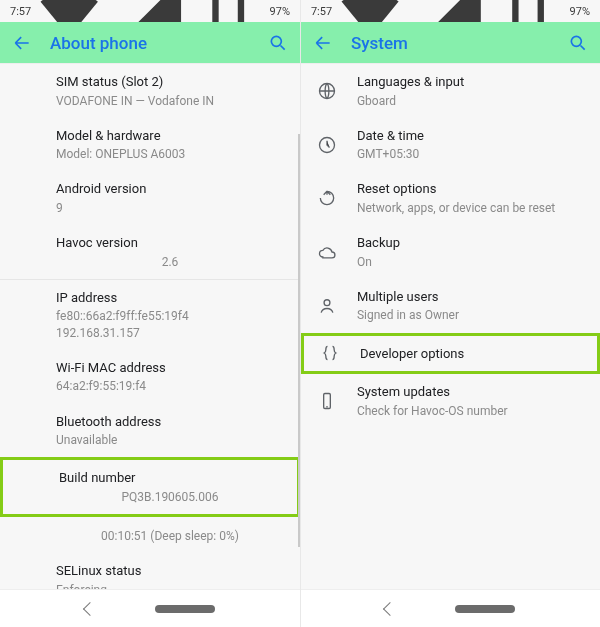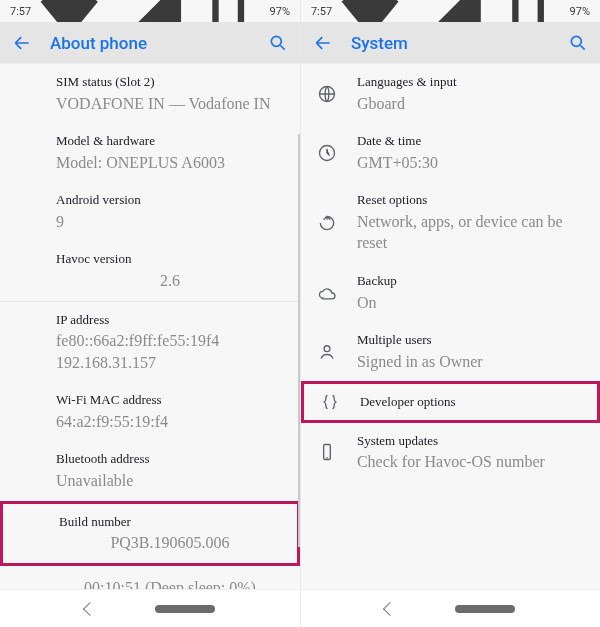--- a/index.html
+++ b/index.html
@@ -30,21 +30,21 @@
     background: #f7f7f7;
   }
   .statusbar .right { display: flex; align-items: center; gap: 3px; font-size: 11px; }
   .appbar {
     height: 42px;
     display: flex;
     align-items: center;
     padding: 0 12px;
     gap: 18px;
     border-bottom: 1px solid #eee;
-    background: #e5e5e5;
+    background: #86efac;
   }
   .appbar .title {
     flex: 1;
     font-size: 17px;
     font-weight: 500;
     color: #1a73e8;
   }
   .appbar .back, .appbar .search {
     color: #1a73e8;
     display: flex; align-items: center; justify-content: center;
@@ -52,49 +52,48 @@
   }
   .content {
     flex: 1;
     overflow: hidden;
     position: relative;
   }
   .list { padding: 0; }
   .row {
     padding: 9px 16px 9px 56px;
     position: relative;
-    font-family: Liberation Serif, serif;
   }
   .row .primary {
     font-size: 13px;
     color: #202124;
     line-height: 1.35;
   }
   .row .secondary {
-    font-size: 16px;
+    font-size: 12px;
     color: #8a8a8a;
     line-height: 1.35;
     margin-top: 2px;
   }
   .row .icon {
     position: absolute;
     left: 16px;
     top: 50%;
     transform: translateY(-50%);
     width: 20px; height: 20px;
     color: #5f6368;
     display:flex; align-items:center; justify-content:center;
   }
   .divider {
     height: 1px;
     background: #e6e6e6;
     margin: 0;
   }
   .highlight {
-    border: 3px solid #be185d;
+    border: 3px solid #84cc16;
   }
   .scroll-indicator {
     position: absolute;
     right: 0;
     top: 70px;
     bottom: 42px;
     width: 2px;
     background: #c9c9c9;
   }
   .navbar {

